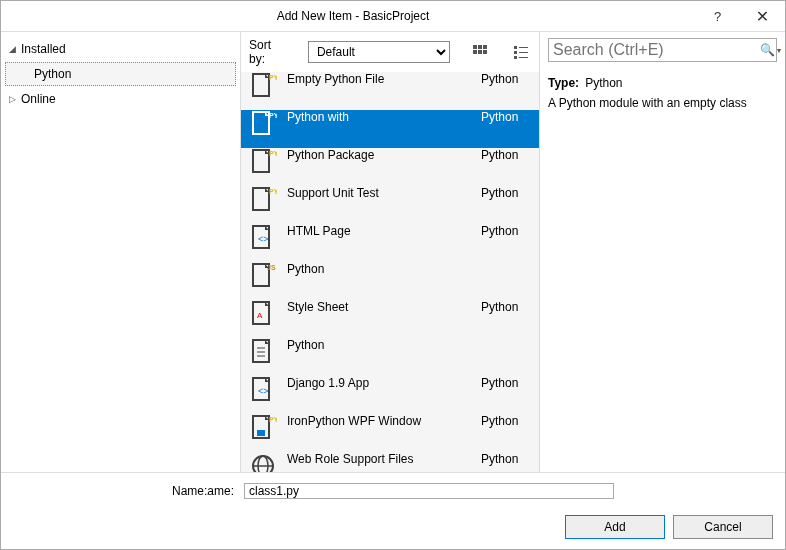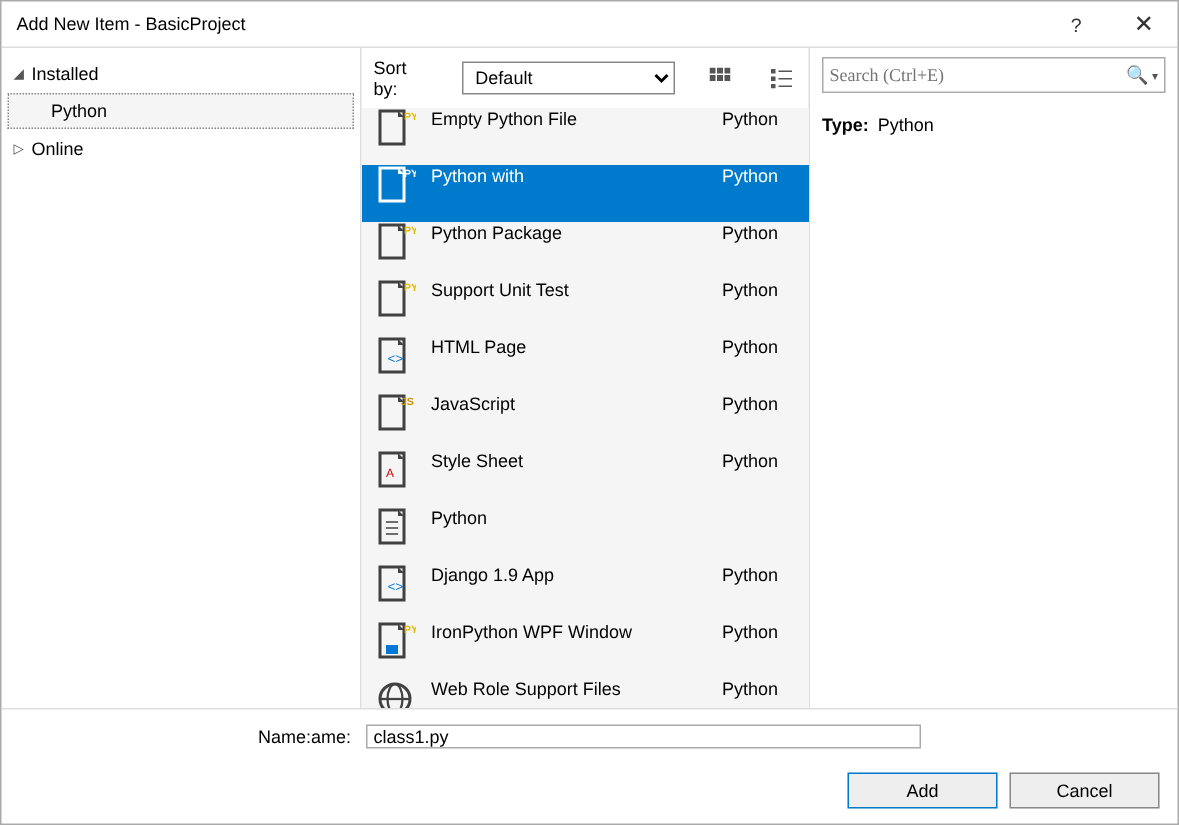--- a/index.html
+++ b/index.html
@@ -1,18 +1,18 @@
 <!DOCTYPE html>
 <html><head>
   <meta charset="utf-8">
   <style>
     * { box-sizing: border-box; margin: 0; padding: 0; font-family: "Segoe UI", Tahoma, sans-serif; }
     body { background: #fff; width: 786px; height: 550px; border: 1px solid #aaa; overflow: hidden; display: flex; flex-direction: column; }
     .titlebar { height: 30px; display: flex; align-items: center; padding-left: 10px; font-size: 12px; }
-    .titlebar-title { flex: 1; }
+    .titlebar-title { flex: 1; text-align: center; }
     .titlebar-btns { display: flex; height: 100%; }
     .titlebar-btn { width: 45px; display: flex; align-items: center; justify-content: center; font-size: 13px; color: #333; }
     .titlebar-btn.close { font-size: 16px; }
     .main { flex: 1; display: flex; border-top: 1px solid #ddd; overflow: hidden; }
     .sidebar { width: 240px; border-right: 1px solid #ddd; padding-top: 6px; font-size: 12px; }
     .tree-item { display: flex; align-items: center; padding: 4px 8px; cursor: default; }
     .tree-caret { width: 12px; font-size: 9px; color: #555; }
     .tree-label { }
     .tree-sub { padding: 4px 8px 4px 28px; margin: 2px 4px; }
     .tree-sub.selected { background: #f5f5f5; border: 1px dotted #888; }
@@ -22,21 +22,21 @@
     .sortby-select { border: 1px solid #888; height: 22px; width: 150px; font-size: 12px; padding: 0 4px; background: #fff; }
     .view-btn { width: 22px; height: 22px; display: flex; align-items: center; justify-content: center; }
     .item-list { flex: 1; overflow-y: scroll; background: #f5f5f5; }
     .item { display: flex; align-items: flex-start; height: 38px; padding: 0 8px; font-size: 12px; gap: 10px; }
     .item.selected { background: #007acc; color: #fff; }
     .item-icon { width: 28px; height: 28px; display: flex; align-items: center; justify-content: center; flex-shrink: 0; }
     .item-name { flex: 1; }
     .item-type { width: 50px; text-align: left; }
     .right { width: 245px; padding: 6px 8px; font-size: 12px; display: flex; flex-direction: column; gap: 8px; }
     .search { display: flex; align-items: center; border: 1px solid #aaa; height: 24px; padding: 0 4px; }
-    .search input { flex: 1; border: none; outline: none; font-size: 12px; color: #555; font-family: Liberation Serif, serif; }
+    .search input { flex: 1; border: none; outline: none; font-size: 16px; color: #555; }
     .search-icons { display: flex; gap: 2px; align-items: center; color: #555; font-size: 12px; }
     .details { padding-top: 6px; }
     .details-row { display: flex; gap: 6px; margin-bottom: 6px; }
     .details-label { font-weight: bold; }
     .footer { border-top: 1px solid #ddd; padding: 10px 12px; font-size: 12px; }
     .name-row { display: flex; align-items: center; gap: 10px; margin-bottom: 16px; justify-content: center; }
     .name-input { flex: 0 0 370px; border: 1px solid #aaa; height: 16px; padding: 0 4px; font-size: 12px; }
     .btn-row { display: flex; justify-content: flex-end; gap: 8px; }
     .btn { width: 100px; height: 24px; border: 1px solid #888; background: #eee; font-size: 12px; cursor: default; }
     .btn.primary { border: 1px solid #007acc; }
@@ -154,21 +154,20 @@
     <span class="item-type">Python</span>
         </div>
         <div class="item">
     <span class="item-icon">
             <svg width="28" height="28" viewBox="0 0 28 28">
               <rect x="4" y="2" width="16" height="22" fill="none" stroke="#414141" stroke-width="2"></rect>
               <path d="M16 2 L20 6 L16 6 Z" fill="#414141"></path>
               <text x="18" y="8" font-size="7" font-weight="bold" fill="#d68f00">JS</text>
             </svg>
           </span>
-    <span class="item-name">JavaScript</span>
     <span class="item-type">Python</span>
         </div>
         <div class="item">
     <span class="item-icon">
             <svg width="28" height="28" viewBox="0 0 28 28">
               <rect x="4" y="2" width="16" height="22" fill="none" stroke="#414141" stroke-width="2"></rect>
               <path d="M16 2 L20 6 L16 6 Z" fill="#414141"></path>
               <text x="8" y="18" font-size="8" fill="#c00">A</text>
             </svg>
           </span>
@@ -230,20 +229,21 @@
       <div class="search-icons">
         <span>🔍</span>
         <span style="font-size:8px;">▾</span>
       </div>
     </div>
     <div class="details">
       <div class="details-row">
         <span class="details-label">Type:</span>
         <span>Python</span>
       </div>
+      <div>A Python module with an empty class</div>
     </div>
   </div>
 </div>
 
 <div class="footer">
   <div class="name-row">
     <span style="text-decoration: underline; text-decoration-style: solid; text-underline-offset: -1px;">Name:</span>
     <span style="margin-left:-10px;">ame:</span>
     <input class="name-input" value="class1.py" style="">
   </div>

